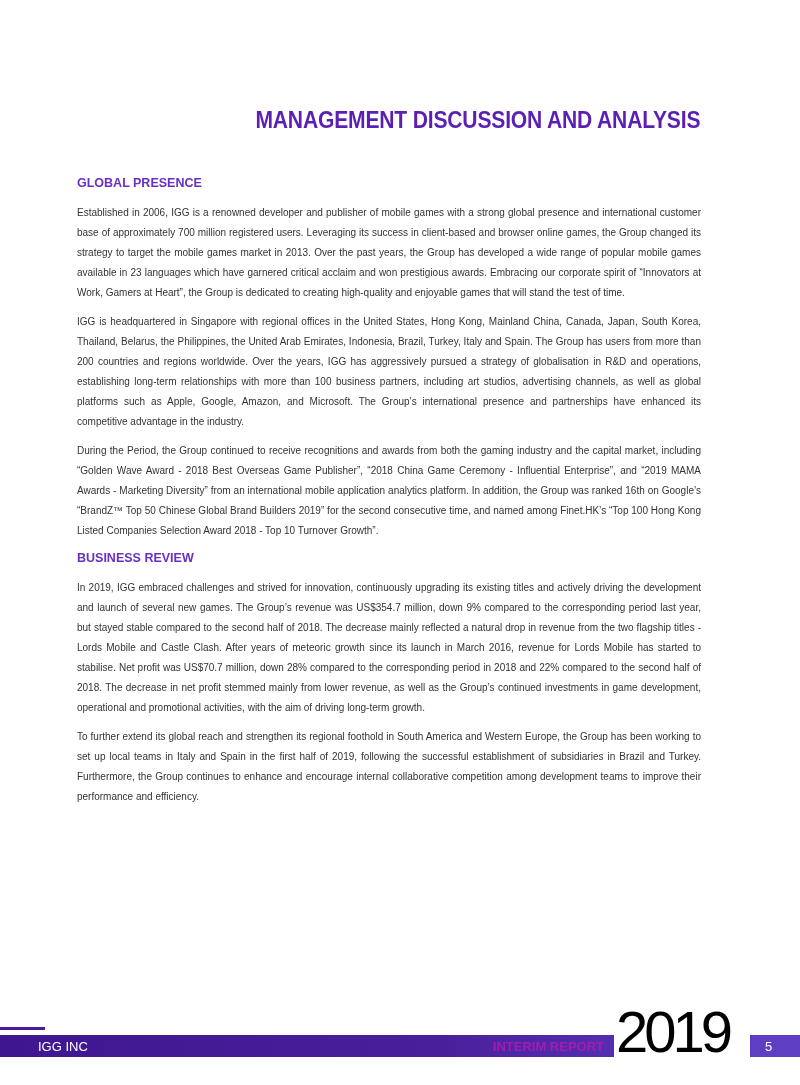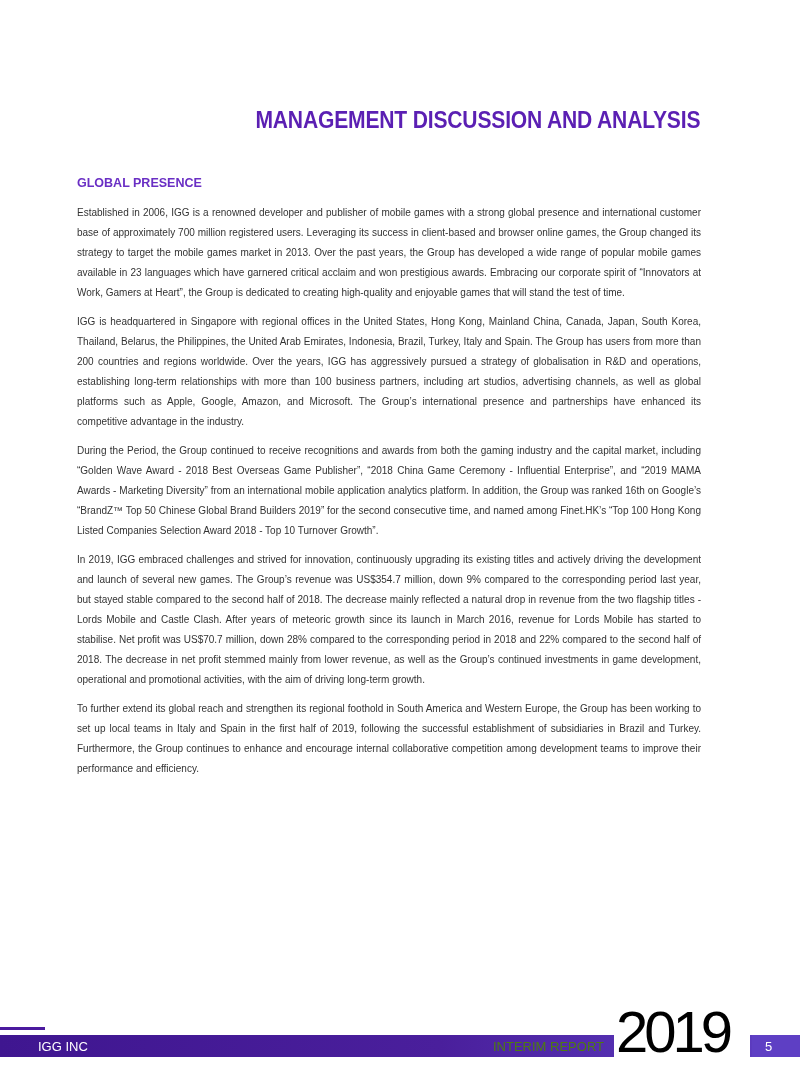--- a/index.html
+++ b/index.html
@@ -29,21 +29,21 @@
   .footer-bar {
     position: absolute; left: 0; top: 1035px; width: 800px; height: 22px;
     background: linear-gradient(90deg, #3f1690 0%, #4a1f9c 55%, #5e3fc4 100%);
   }
   .footer-company {
     position: absolute; left: 38px; top: 1036px; line-height: 22px;
     color: #fff; font-weight: normal; font-size: 13px;
   }
   .footer-report {
     position: absolute; right: 196px; top: 1036px; line-height: 22px;
-    color: #4d7c0f; font-weight: normal; font-size: 13px;
+    color: #a21caf; font-weight: bold; font-size: 13px;
   }
   .year-gap { position: absolute; left: 614px; top: 1012px; width: 136px; height: 50px; background: #fff; }
   .footer-year {
     position: absolute; left: 616px; top: 1002px;
     font-size: 58px; line-height: 60px; font-weight: normal;
     color: #000000; letter-spacing: -4px;
   }
   .page-box {
     position: absolute; left: 752px; top: 1035px; width: 48px; height: 22px;
     background: #5e3fc4;
@@ -57,20 +57,21 @@
 <body>
 
 <div class="page-title">MANAGEMENT DISCUSSION AND ANALYSIS</div>
 
 <div class="content">
   <div class="section-heading">GLOBAL PRESENCE</div>
   <p class="para">Established in 2006, IGG is a renowned developer and publisher of mobile games with a strong global presence and international customer base of approximately 700 million registered users. Leveraging its success in client-based and browser online games, the Group changed its strategy to target the mobile games market in 2013. Over the past years, the Group has developed a wide range of popular mobile games available in 23 languages which have garnered critical acclaim and won prestigious awards. Embracing our corporate spirit of “Innovators at Work, Gamers at Heart”, the Group is dedicated to creating high-quality and enjoyable games that will stand the test of time.</p>
   <p class="para">IGG is headquartered in Singapore with regional offices in the United States, Hong Kong, Mainland China, Canada, Japan, South Korea, Thailand, Belarus, the Philippines, the United Arab Emirates, Indonesia, Brazil, Turkey, Italy and Spain. The Group has users from more than 200 countries and regions worldwide. Over the years, IGG has aggressively pursued a strategy of globalisation in R&amp;D and operations, establishing long-term relationships with more than 100 business partners, including art studios, advertising channels, as well as global platforms such as Apple, Google, Amazon, and Microsoft. The Group’s international presence and partnerships have enhanced its competitive advantage in the industry.</p>
   <p class="para">During the Period, the Group continued to receive recognitions and awards from both the gaming industry and the capital market, including “Golden Wave Award - 2018 Best Overseas Game Publisher”, “2018 China Game Ceremony - Influential Enterprise”, and “2019 MAMA Awards - Marketing Diversity” from an international mobile application analytics platform. In addition, the Group was ranked 16th on Google’s “BrandZ™ Top 50 Chinese Global Brand Builders 2019” for the second consecutive time, and named among Finet.HK’s “Top 100 Hong Kong Listed Companies Selection Award 2018 - Top 10 Turnover Growth”.</p>
 
+  <div class="section-heading">BUSINESS REVIEW</div>
   <p class="para">In 2019, IGG embraced challenges and strived for innovation, continuously upgrading its existing titles and actively driving the development and launch of several new games. The Group’s revenue was US$354.7 million, down 9% compared to the corresponding period last year, but stayed stable compared to the second half of 2018. The decrease mainly reflected a natural drop in revenue from the two flagship titles - Lords Mobile and Castle Clash. After years of meteoric growth since its launch in March 2016, revenue for Lords Mobile has started to stabilise. Net profit was US$70.7 million, down 28% compared to the corresponding period in 2018 and 22% compared to the second half of 2018. The decrease in net profit stemmed mainly from lower revenue, as well as the Group’s continued investments in game development, operational and promotional activities, with the aim of driving long-term growth.</p>
   <p class="para">To further extend its global reach and strengthen its regional foothold in South America and Western Europe, the Group has been working to set up local teams in Italy and Spain in the first half of 2019, following the successful establishment of subsidiaries in Brazil and Turkey. Furthermore, the Group continues to enhance and encourage internal collaborative competition among development teams to improve their performance and efficiency.</p>
 </div>
 
 <div class="footer-tick"></div>
 <div class="footer-bar"></div>
 <div class="footer-company">IGG INC</div>
 <div class="footer-report">INTERIM REPORT</div>
 <div class="year-gap"></div>
 <div class="footer-year">2019</div>

